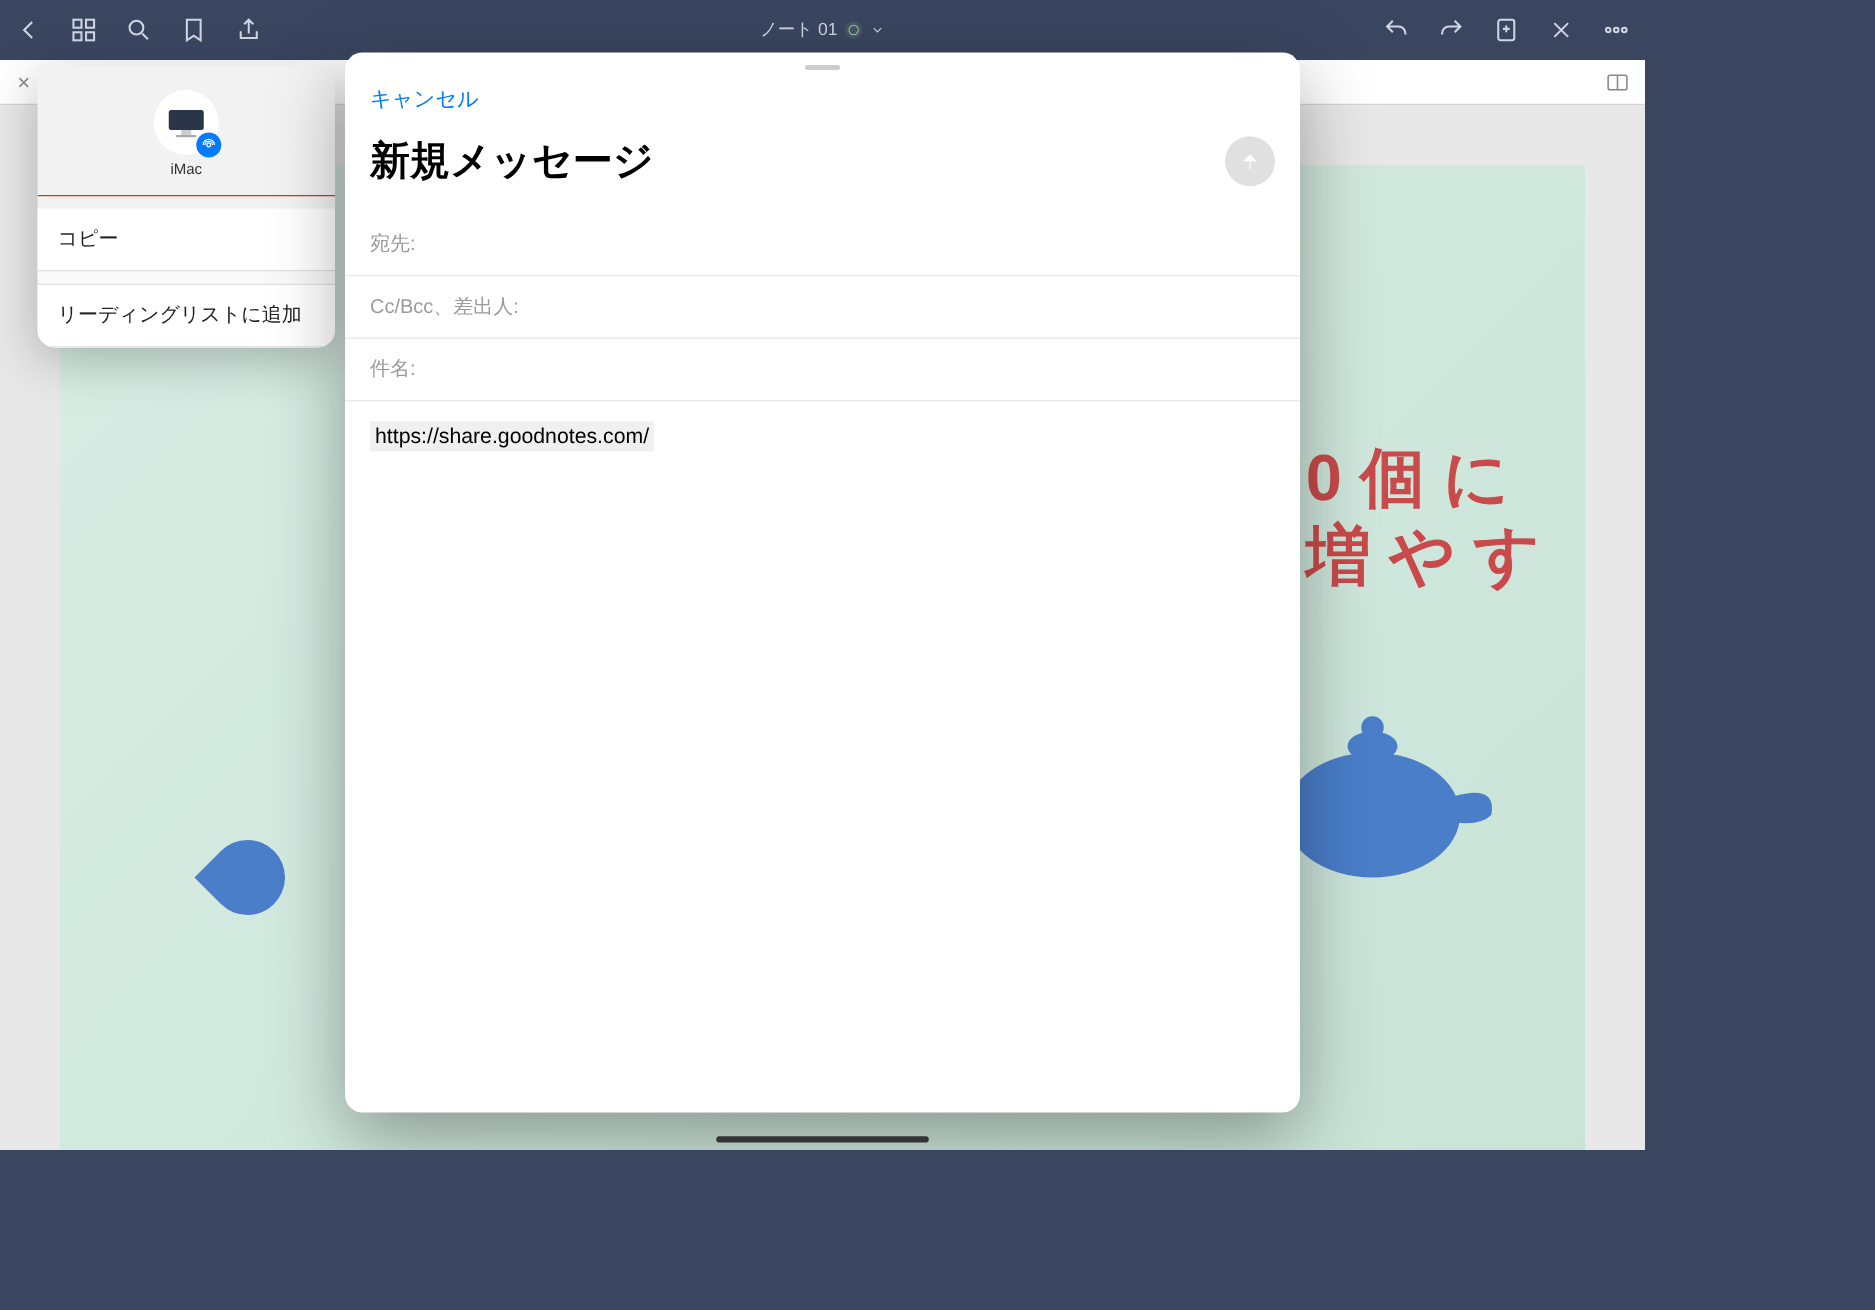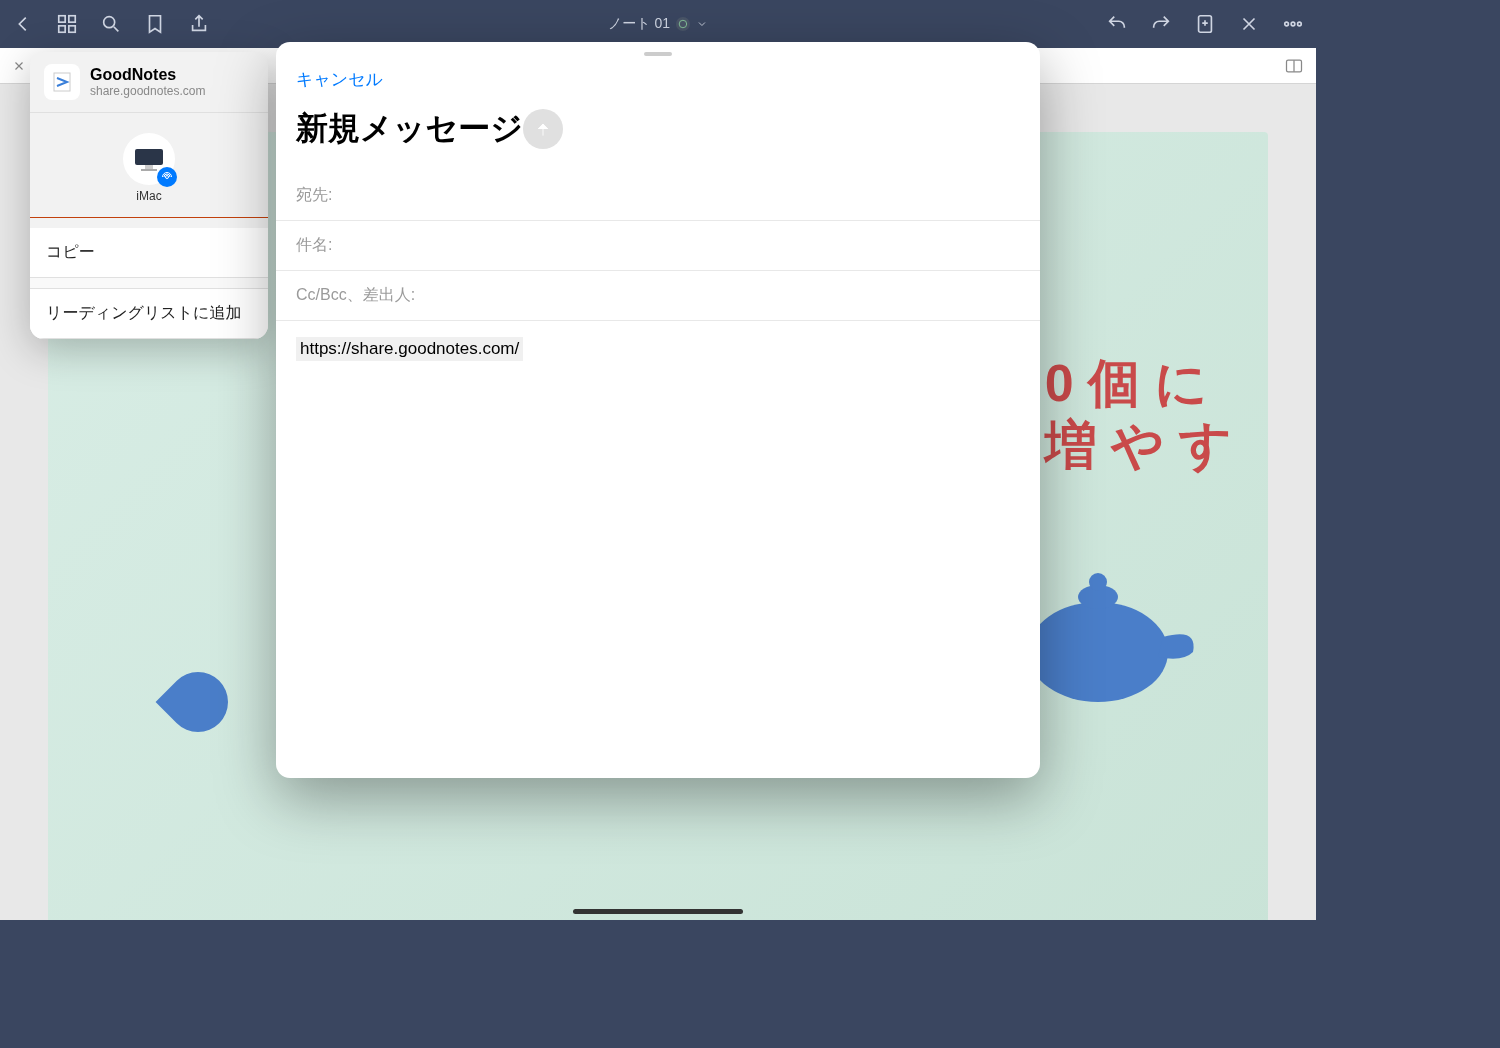--- a/index.html
+++ b/index.html
@@ -46,25 +46,25 @@
 .app-label { font-size: 11px; color: #333; }
 .airdrop-icon { background: #fff; }
 .messages-icon { background: linear-gradient(#5de04e,#0bbd00); }
 .mail-icon { background: linear-gradient(#3a9df0,#1e6fd9); }
 .actions-list { background: #f9f9f9; margin-top: 10px; }
 .action-item { padding: 14px 16px; font-size: 16px; color: #222; border-bottom: 1px solid #e0e0e0; background: #fff; }
 .action-group { margin-top: 10px; }
 .action-group .action-item:first-child { border-top: 1px solid #e0e0e0; }
 
 
-.compose { position: absolute; left: 276px; top: 42px; width: 764px; height: 736px; background: #fff; border-radius: 14px; box-shadow: 0 20px 60px rgba(0,0,0,0.35); display: flex; flex-direction: column; }
+.compose { position: absolute; left: 276px; top: 42px; width: 764px; height: 848px; background: #fff; border-radius: 14px; box-shadow: 0 20px 60px rgba(0,0,0,0.35); display: flex; flex-direction: column; }
 .compose-grabber { width: 28px; height: 4px; background: #ccc; border-radius: 3px; margin: 10px auto 0; }
 .compose-top { display: flex; align-items: center; justify-content: space-between; padding: 12px 20px 0; }
 .compose-cancel { color: #007aff; font-size: 17px; cursor: pointer; }
-.compose-title-row { display: flex; align-items: center; padding: 16px 20px 20px; }
+.compose-title-row { display: flex; align-items: center; justify-content: space-between; padding: 16px 20px 20px; }
 .compose-title { font-size: 32px; font-weight: 700; color: #000; }
 .send-btn { width: 40px; height: 40px; border-radius: 50%; background: #e0e0e0; display: flex; align-items: center; justify-content: center; cursor: pointer; }
 .send-btn svg { width: 20px; height: 20px; stroke: #fff; fill: #fff; }
 .compose-field { padding: 14px 20px; border-bottom: 1px solid #e8e8e8; font-size: 16px; color: #9a9a9a; }
 .compose-body { padding: 16px 20px; font-size: 17px; color: #000; flex: 1; }
 .compose-body .link { background: #f0f0f0; padding: 2px 4px; display: inline-block; }
 .compose-signature { margin-top: 44px; font-size: 17px; color: #000; }
 
 
 .home-indicator { position: absolute; bottom: 6px; left: 50%; transform: translateX(-50%); width: 170px; height: 5px; background: #333; border-radius: 3px; }
@@ -148,32 +148,20 @@
       <path class="teapot-shape" d="M40 100 Q10 80 20 60 Q35 70 50 95 Z"></path>
       <path class="teapot-shape" d="M175 95 Q210 85 205 110 Q195 120 170 115 Z"></path>
       <ellipse class="teapot-shape" cx="110" cy="55" rx="20" ry="12"></ellipse>
       <circle class="teapot-shape" cx="110" cy="40" r="9"></circle>
     </svg>
     <div class="cursor-shape"></div>
   </div>
 </div>
 
 <div class="share-sheet">
-  <div class="share-header">
-    <div class="share-app-icon">
-      <svg width="24" height="24" viewBox="0 0 24 24">
-          <rect x="4" y="3" width="16" height="18" fill="#fff" stroke="#ccc"></rect>
-          <path d="M7 8l10 4-10 4" stroke="#3a7fd9" stroke-width="2" fill="none"></path>
-        </svg>
-    </div>
-    <div class="share-app-info">
-      <div class="app-name">GoodNotes</div>
-      <div class="app-url">share.goodnotes.com</div>
-    </div>
-  </div>
   <div class="airdrop-section">
     <div class="airdrop-device">
       <svg viewBox="0 0 32 24">
           <rect x="2" y="2" width="28" height="16" rx="2" fill="#2a3548"></rect>
           <rect x="12" y="18" width="8" height="4" fill="#ccc"></rect>
           <rect x="8" y="22" width="16" height="2" fill="#aaa"></rect>
         </svg>
       <div class="airdrop-badge">
           <svg viewBox="0 0 24 24">
             <circle cx="12" cy="12" r="3"></circle>
@@ -198,20 +186,20 @@
   </div>
   <div class="compose-title-row">
     <div class="compose-title">新規メッセージ</div>
     <div class="send-btn">
       <svg viewBox="0 0 24 24">
           <path d="M12 20V6M6 12l6-6 6 6"></path>
         </svg>
     </div>
   </div>
   <div class="compose-field"><span>宛先:</span></div>
+  <div class="compose-field"><span>Cc/Bcc、差出人:</span></div>
   <div class="compose-field"><span>件名:</span></div>
-  <div class="compose-field"><span>Cc/Bcc、差出人:</span></div>
   <div class="compose-body">
     <span class="link">https://share.goodnotes.com/</span>
   </div>
 </div>
 
 <div class="home-indicator"></div>
 
 </body></html>

